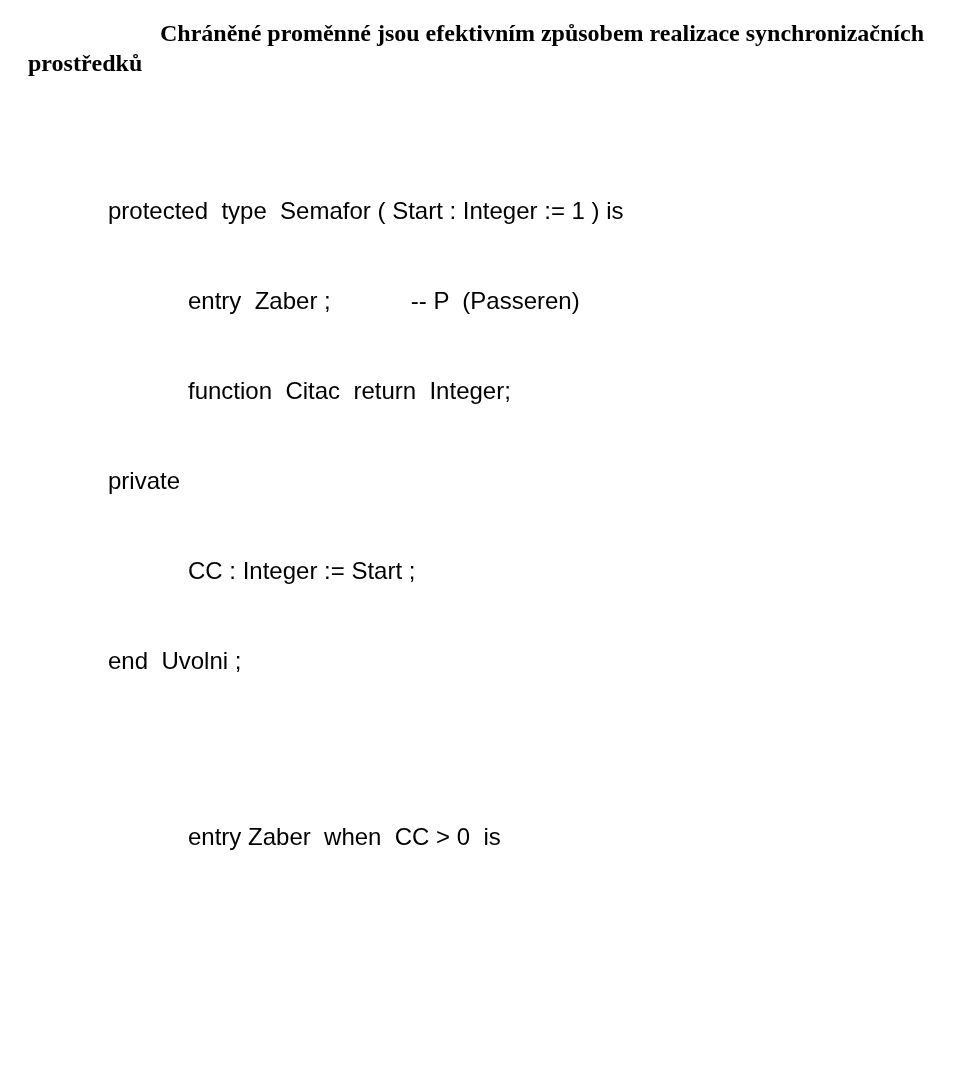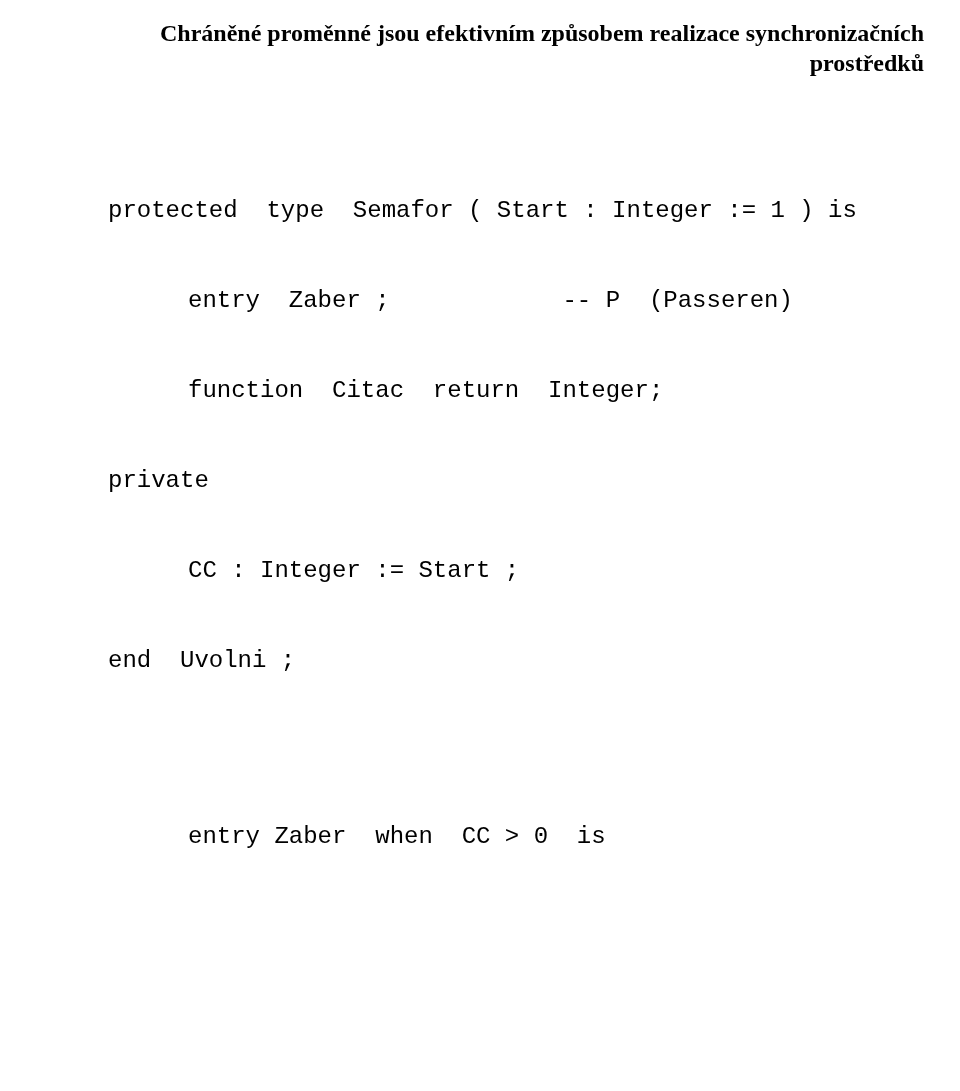--- a/index.html
+++ b/index.html
@@ -17,28 +17,28 @@
     box-sizing: border-box;
   }
   .heading {
     font-weight: bold;
   }
   .heading-line {
     display: block;
     text-align: right;
   }
   .heading-line.centered {
-    text-align: right;
+    text-align: left;
   }
   .gap-med { height: 26px; }
   .gap-large { height: 26px; }
   .gap-xl { height: 32px; }
 
   .code {
-    font-family: Liberation Mono, monospace;
+    font-family: Liberation Sans, sans-serif;
     white-space: pre;
   }
   .ind1 { padding-left: 80px; display:block; }
   .ind2 { padding-left: 160px; display:block; }
 </style>
 </head>
 <body>
 
 <div class="page">
 

